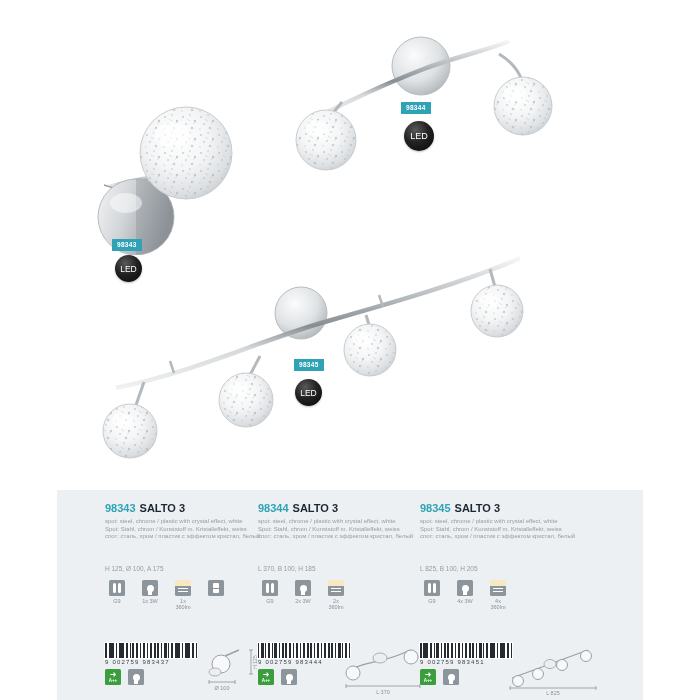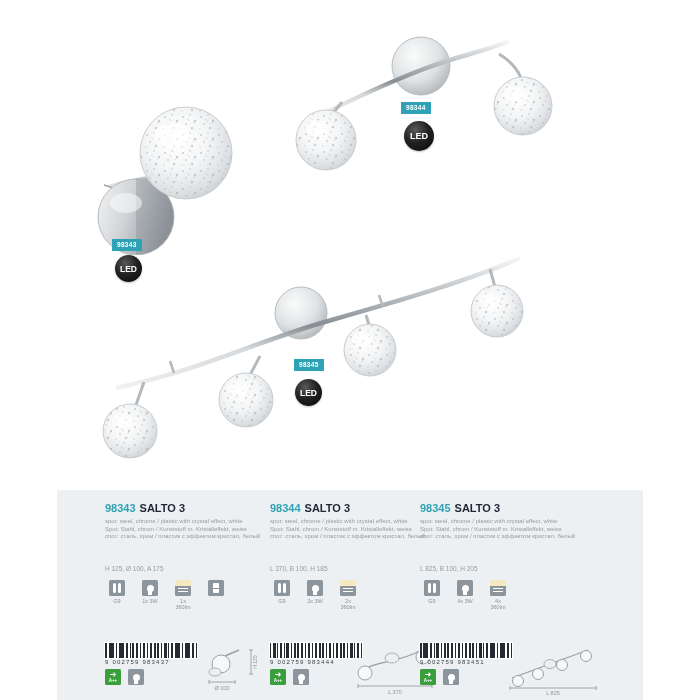--- a/index.html
+++ b/index.html
@@ -6,21 +6,21 @@
   #page{position:relative;width:700px;height:700px;background:#ffffff;overflow:hidden;
         font-family:"Liberation Sans", sans-serif;}
 
   
   .photo{position:absolute;}
   .sku-badge{position:absolute;background:#2fa3b5;color:#fff;font-weight:bold;
              font-size:6.5px;line-height:1;padding:2.5px 5px;letter-spacing:.3px;}
   .led-dot{position:absolute;border-radius:50%;
            background:radial-gradient(circle at 38% 30%, #5a5a5a 0%, #222 45%, #070707 100%);
            color:#fff;display:flex;align-items:center;justify-content:center;
-           font-weight:bold;box-shadow:0 1px 2px rgba(0,0,0,.25);}
+           font-weight:normal;box-shadow:0 1px 2px rgba(0,0,0,.25);}
 
   
   #panel{position:absolute;left:57px;top:490px;width:586px;height:242px;background:#edf0f2;}
   .col{position:absolute;top:12px;width:170px;height:196px;}
   .col .title{position:absolute;top:0;left:0;font-size:11px;font-weight:bold;white-space:nowrap;}
   .col .title .sku{color:#2fa3b5;margin-right:4px;}
   .col .title .name{color:#1e2633;}
   .col .desc{position:absolute;top:16px;left:0;font-size:6px;line-height:7.5px;color:#959ca4;}
   .col .dims{position:absolute;top:63px;left:0;font-size:6.5px;color:#959ca4;}
 
@@ -224,21 +224,21 @@
         <path d="M24 16 L38 10" stroke="#9ba1a7" stroke-width="1.5" fill="none"></path>
         <circle cx="20" cy="24" r="9" fill="#f7f8f9" stroke="#9ba1a7" stroke-width="1"></circle>
         <ellipse cx="14" cy="32" rx="6" ry="4" fill="#eceeef" stroke="#9ba1a7" stroke-width="0.8"></ellipse>
         <path d="M8 42 L34 42 M8 40 L8 44 M34 40 L34 44" stroke="#8b9299" stroke-width="0.8" fill="none"></path>
         <text x="21" y="50" text-anchor="middle" font-size="5.5" fill="#8b9299">Ø 100</text>
         <path d="M50 10 L50 34 M48 10 L52 10 M48 34 L52 34" stroke="#8b9299" stroke-width="0.8" fill="none"></path>
         <text x="56" y="22" text-anchor="middle" font-size="5" fill="#8b9299" transform="rotate(-90 56 22)">H 125</text>
       </svg>
     </div>
 
-    <div class="col" style="left:213px">
+    <div class="col" style="left:201px">
       <div class="title">
         <span class="sku">98344</span><span class="name">SALTO 3</span>
       </div>
       <div class="desc">
         <div>spot: steel, chrome / plastic with crystal effect, white</div>
         <div>Spot: Stahl, chrom / Kunststoff m. Kristalleffekt, weiss</div>
         <div>спот: сталь, хром / пластик с эффектом кристал, белый</div>
       </div>
       <div class="dims">L 370, B 100, H 185</div>
       <div class="icon-row">

